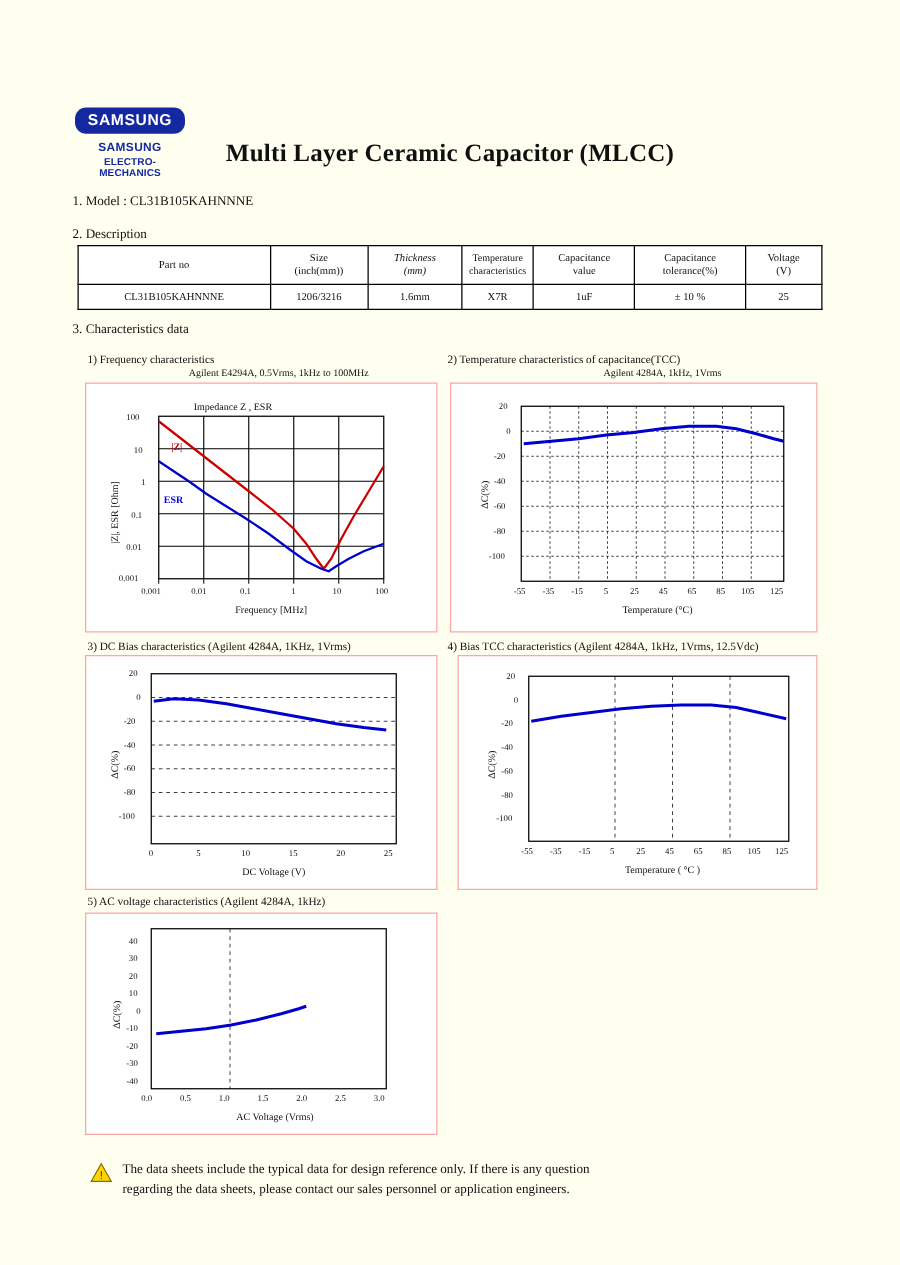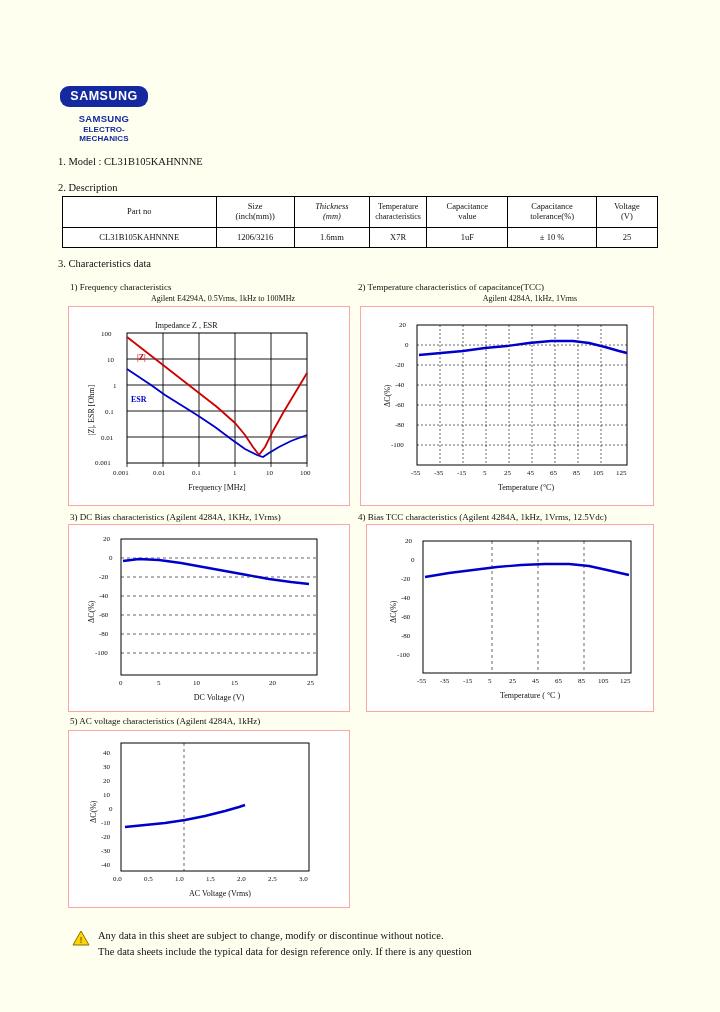--- a/index.html
+++ b/index.html
@@ -197,20 +197,21 @@
 <div class="page">
 
   <div class="header">
 
     <div class="samsung-logo">
       <div class="samsung-badge">SAMSUNG</div>
       <div class="samsung-sub1">SAMSUNG</div>
       <div class="samsung-sub2">ELECTRO-MECHANICS</div>
     </div>
 
+    <div class="main-title">Multi Layer Ceramic Capacitor (MLCC)</div>
 
   </div>
 
   <div class="sec" id="sec-model">1. Model : CL31B105KAHNNNE</div>
 
   <div class="sec" id="sec-desc">2. Description</div>
 
   <table class="spec-table">
     <thead>
       <tr>
@@ -466,17 +467,17 @@
     <div class="axis-label-x" style="left:96px; top:158px; width:110px;">AC Voltage (Vrms)</div>
   </div>
 
   <div class="warn-icon">
     <svg width="18" height="16" viewBox="0 0 18 16">
       <polygon points="9,1 17,15 1,15" fill="#ffd400" stroke="#8a6d00" stroke-width="1"></polygon>
       <text x="9" y="13" font-size="9" text-anchor="middle" fill="#333333" font-family="Liberation Sans, sans-serif">!</text>
     </svg>
   </div>
   <div class="footer-text">
-    <div>Any data in this sheet are subject to change, modify or discontinue without notice.</div>
     <div>The data sheets include the typical data for design reference only. If there is any question</div>
+    <div>regarding the data sheets, please contact our sales personnel or application engineers.</div>
   </div>
 
 </div>
 
 </body></html>

